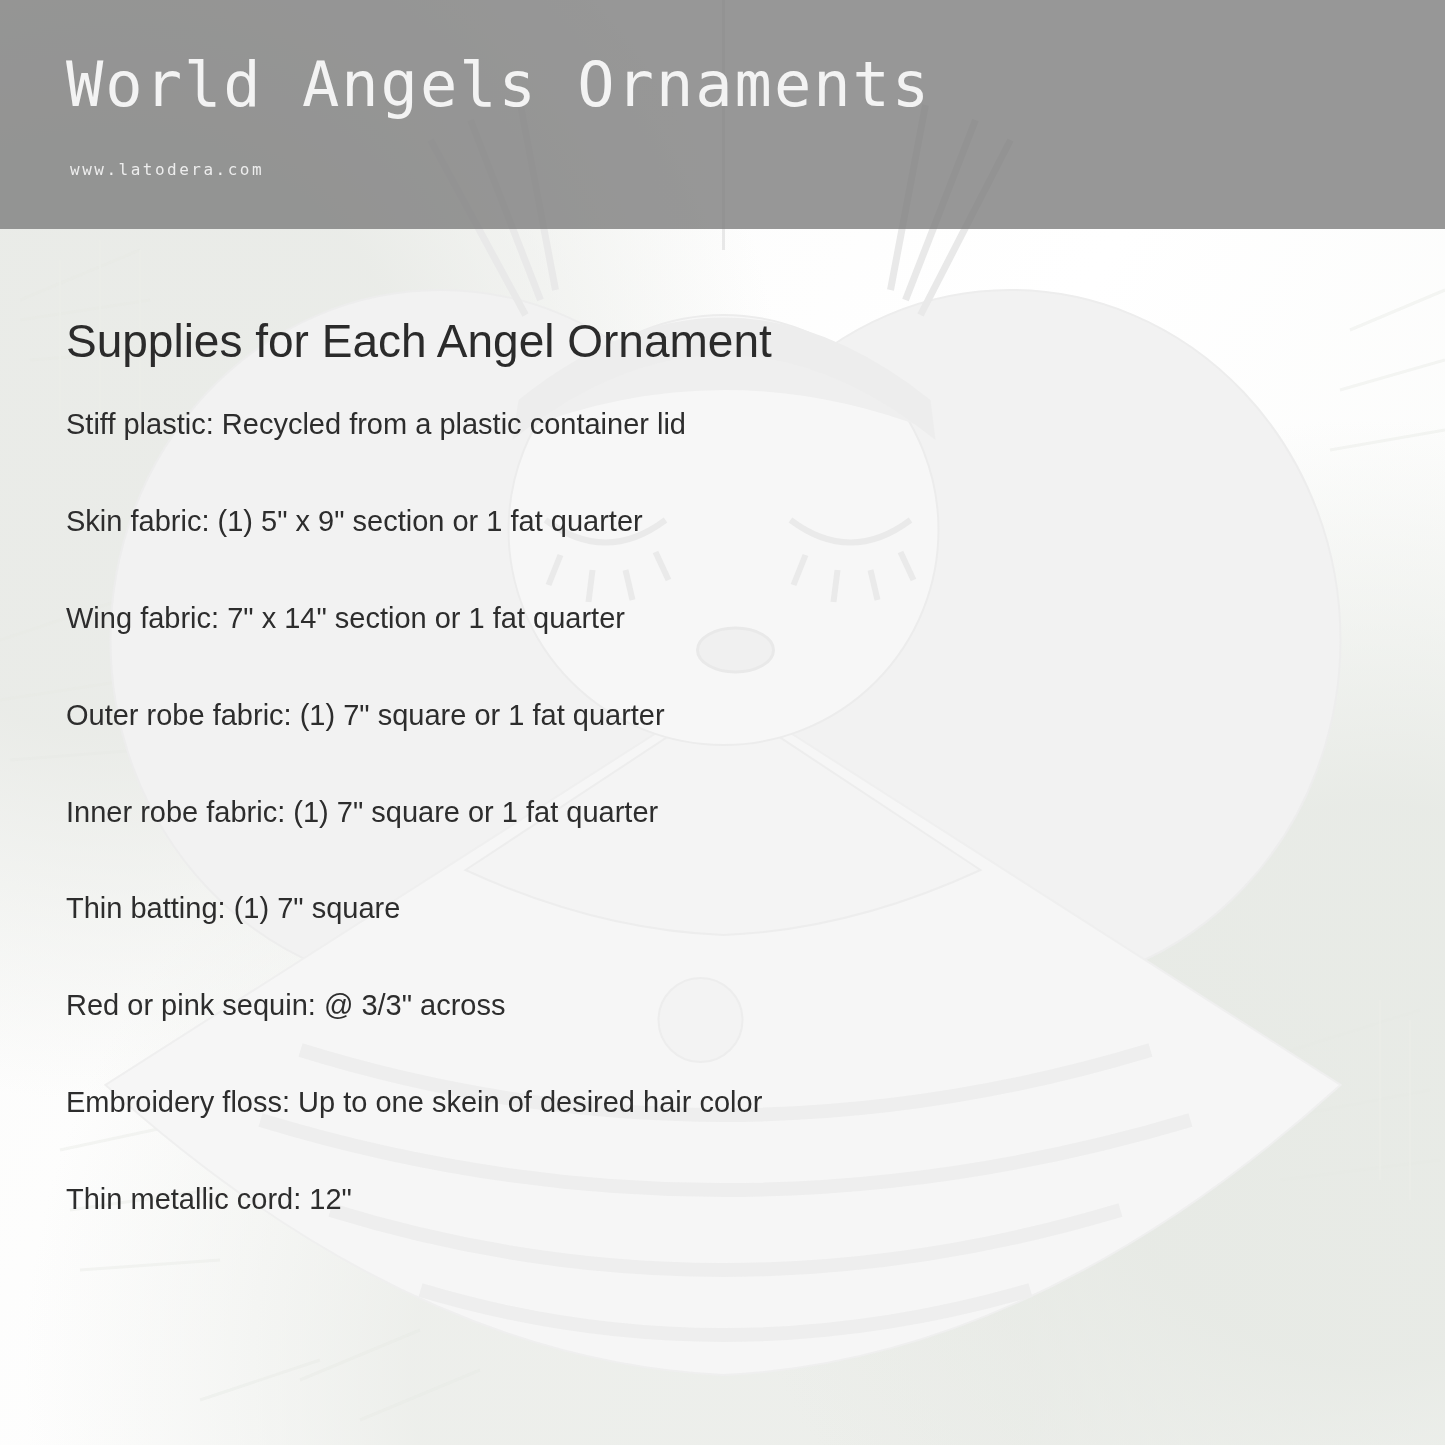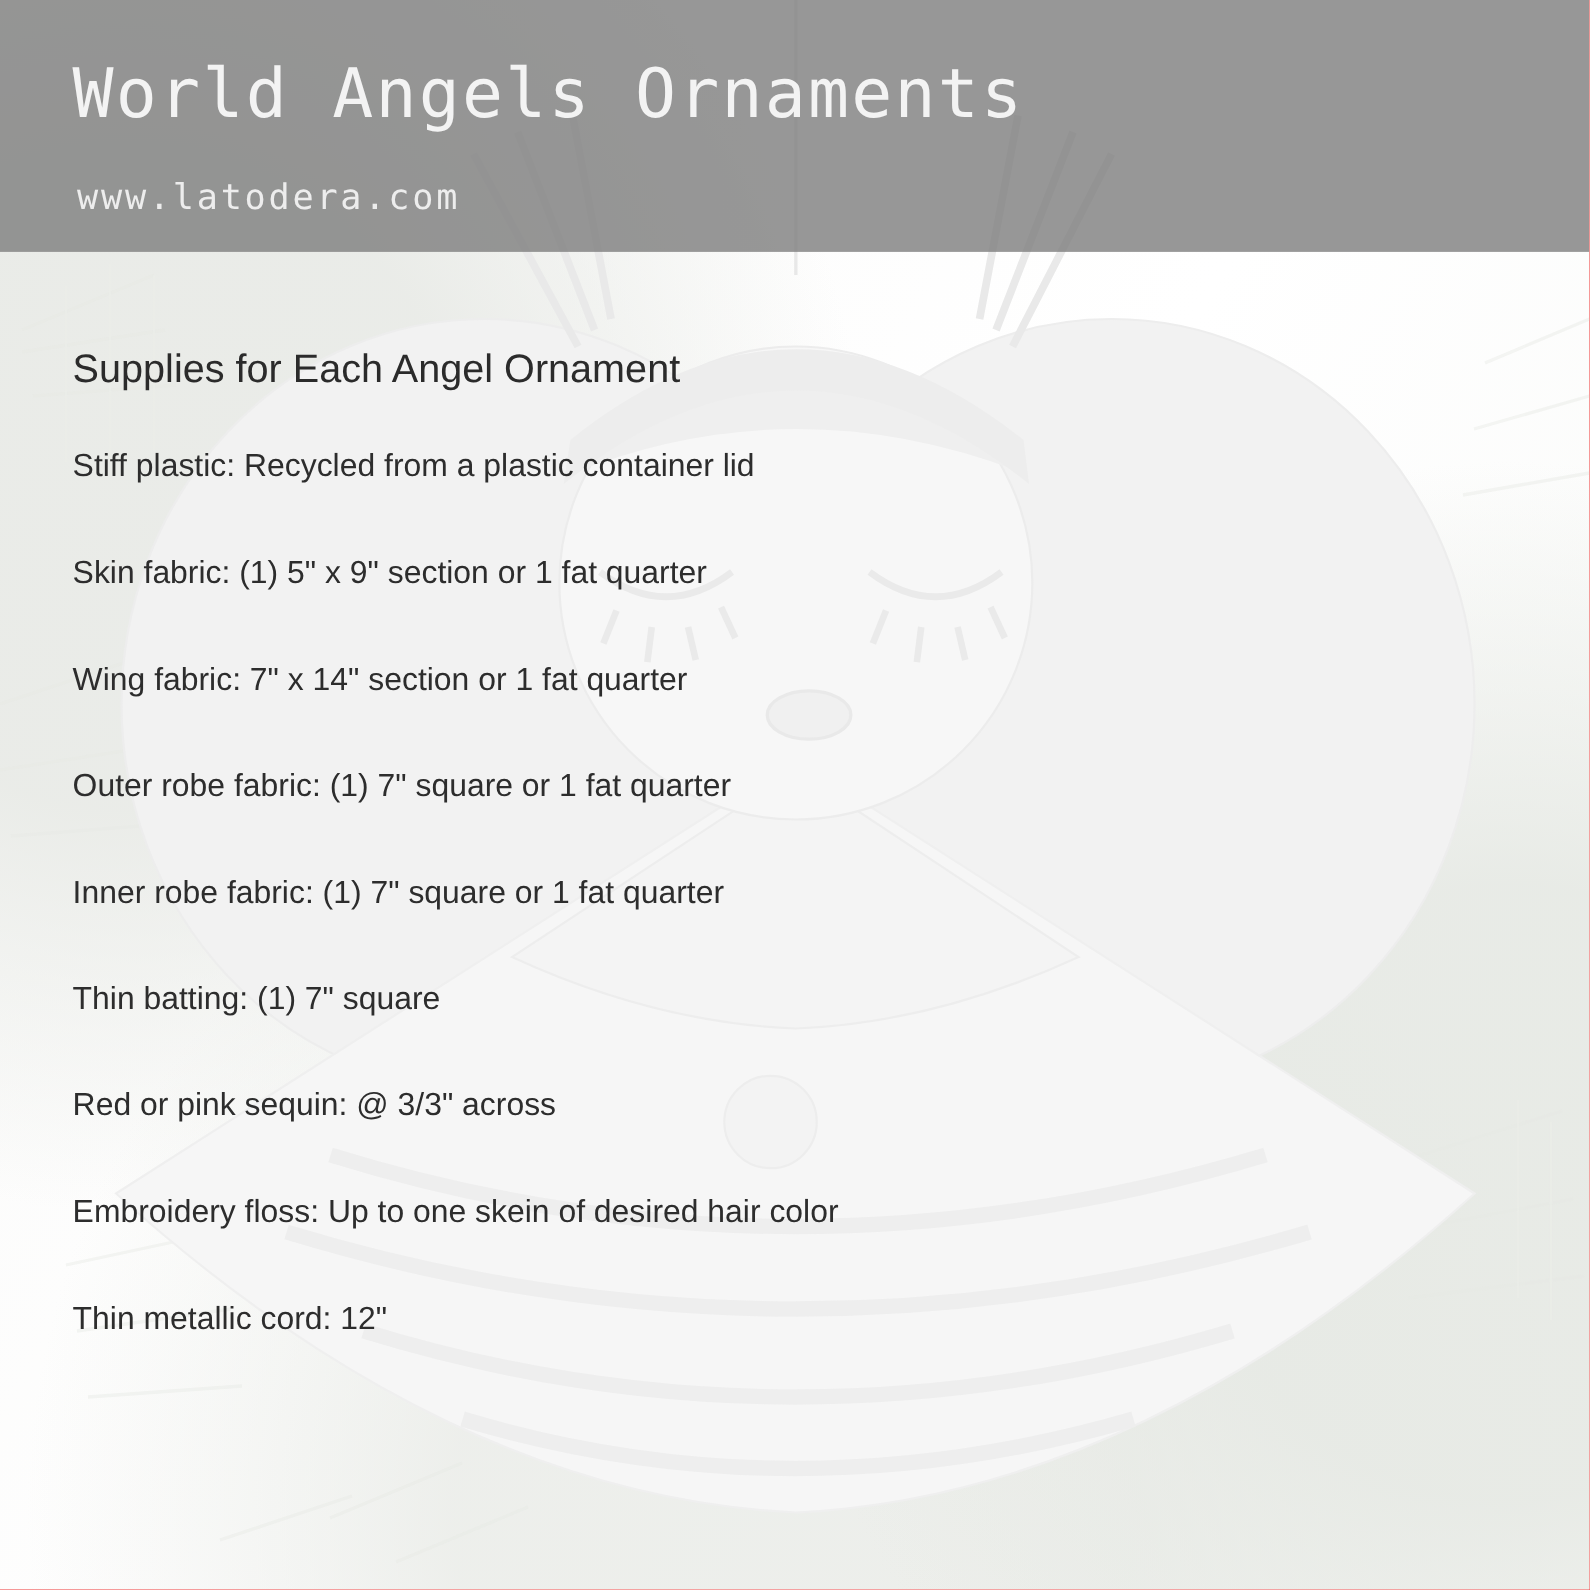--- a/index.html
+++ b/index.html
@@ -11,21 +11,21 @@
     height: 1445px;
     font-family: "Liberation Sans", sans-serif;
     background: #ffffff;
     overflow: hidden;
   }
 
   #page {
     position: relative;
     width: 1445px;
     height: 1445px;
-    background: #ef4444;
+    background: #3b82f6;
     overflow: hidden;
   }
 
   
   .bg-photo {
     position: absolute;
     inset: 0;
     opacity: 1;
     pointer-events: none;
   }
@@ -74,21 +74,21 @@
     font-size: 62px;
     letter-spacing: 2px;
     white-space: nowrap;
   }
   .site-url {
     position: absolute;
     left: 70px;
     top: 160px;
     color: #ededed;
     font-family: "DejaVu Sans Mono", monospace;
-    font-size: 32px;
+    font-size: 16px;
     letter-spacing: 2.5px;
     white-space: nowrap;
   }
   .pdf-label {
     position: absolute;
     right: 58px;
     top: 139px;
     color: #f2f2f2;
     font-size: 40px;
     letter-spacing: 0.5px;
@@ -100,21 +100,21 @@
     position: absolute;
     left: 0;
     top: 229px;
     width: 1445px;
     z-index: 6;
   }
   .supplies-heading {
     position: absolute;
     left: 66px;
     top: 85px;
-    font-size: 36px;
+    font-size: 46px;
     color: #2b2b2b;
     font-weight: 400;
     white-space: nowrap;
   }
   .supplies-list {
     position: absolute;
     left: 66px;
     top: 180px;
     list-style: none;
     margin: 0;

